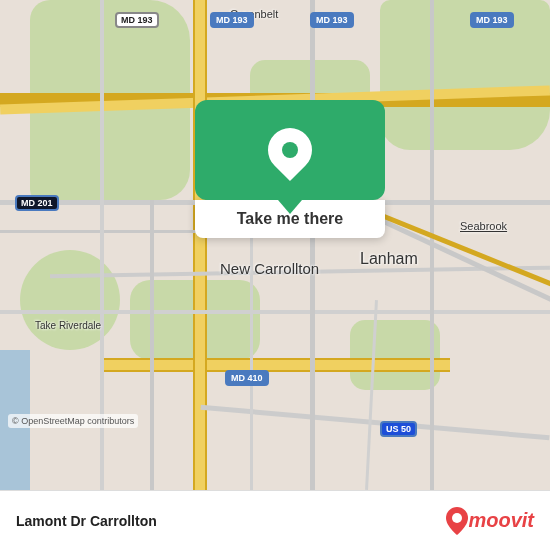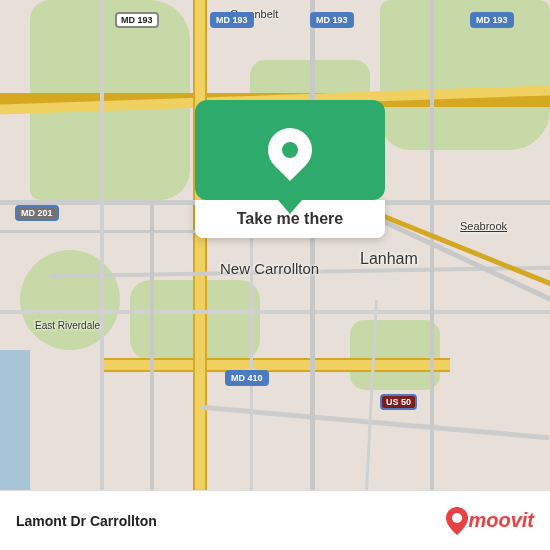--- a/index.html
+++ b/index.html
@@ -230,23 +230,23 @@
       padding: 1px 4px;
       font-size: 9px;
       font-weight: bold;
       color: #222;
       z-index: 20;
     }
     .route-badge.md193-1 { top: 12px; left: 115px; }
     .route-badge.md193-2 { top: 12px; left: 210px; background: #4a7abf; color: white; border-color: #4a7abf; }
     .route-badge.md193-3 { top: 12px; left: 310px; background: #4a7abf; color: white; border-color: #4a7abf; }
     .route-badge.md193-4 { top: 12px; left: 470px; background: #4a7abf; color: white; border-color: #4a7abf; }
-    .route-badge.md201 { top: 205px; left: 15px; background: #737373; color: white; border-color: #4a7abf; }
+    .route-badge.md201 { top: 195px; left: 15px; background: #0f172a; color: white; border-color: #4a7abf; }
     .route-badge.md410 { top: 370px; left: 225px; background: #4a7abf; color: white; border-color: #4a7abf; }
-    .route-badge.us50 { top: 394px; left: 380px; background: #7f1d1d; color: white; border-color: #4a7abf; }
+    .route-badge.us50 { top: 421px; left: 380px; background: #1d4ed8; color: white; border-color: #4a7abf; }
 
     
     .place-label {
       position: absolute;
       font-size: 10px;
       color: #333;
       font-weight: 500;
       z-index: 15;
       pointer-events: none;
       text-shadow: 1px 1px 2px rgba(255,255,255,0.8), -1px -1px 2px rgba(255,255,255,0.8);
@@ -417,31 +417,32 @@
   <div class="route-badge md193-3">MD 193</div>
   <div class="route-badge md193-4">MD 193</div>
   <div class="route-badge md201">MD 201</div>
   <div class="route-badge md410">MD 410</div>
   <div class="route-badge us50">US 50</div>
 
   <div class="place-label greenbelt">Greenbelt</div>
   <div class="place-label new-carrollton">New Carrollton</div>
   <div class="place-label lanham">Lanham</div>
   <div class="place-label seabrook">Seabrook</div>
-  <div class="place-label east-riverdale">East Riverdale</div>
+  <div class="place-label east-riverdale">Take Riverdale</div>
 
   <div class="map-card">
     <div class="map-pin-area">
       <div class="pin-icon">
         <div class="pin-dot"></div>
       </div>
     </div>
     <div class="map-card-label">Take me there</div>
   </div>
 
+  <div class="osm-credit">© OpenStreetMap contributors</div>
 </div>
 
 <div id="bottom-bar">
   <div class="bottom-left">
     <span class="bottom-title">Lamont Dr Carrollton</span>
   </div>
   <div class="moovit-logo">
     <svg width="22" height="28" viewBox="0 0 22 28">
       <path d="M11 0C4.9 0 0 4.9 0 11c0 8.25 11 17 11 17S22 19.25 22 11C22 4.9 17.1 0 11 0z" fill="#e84245"></path>
       <circle cx="11" cy="11" r="5" fill="white"></circle>

